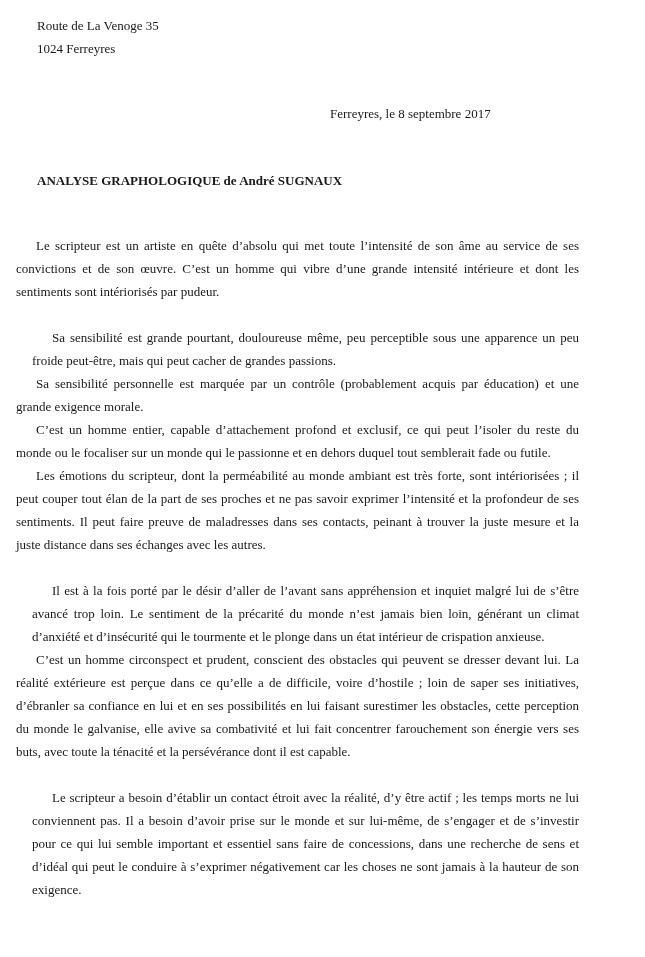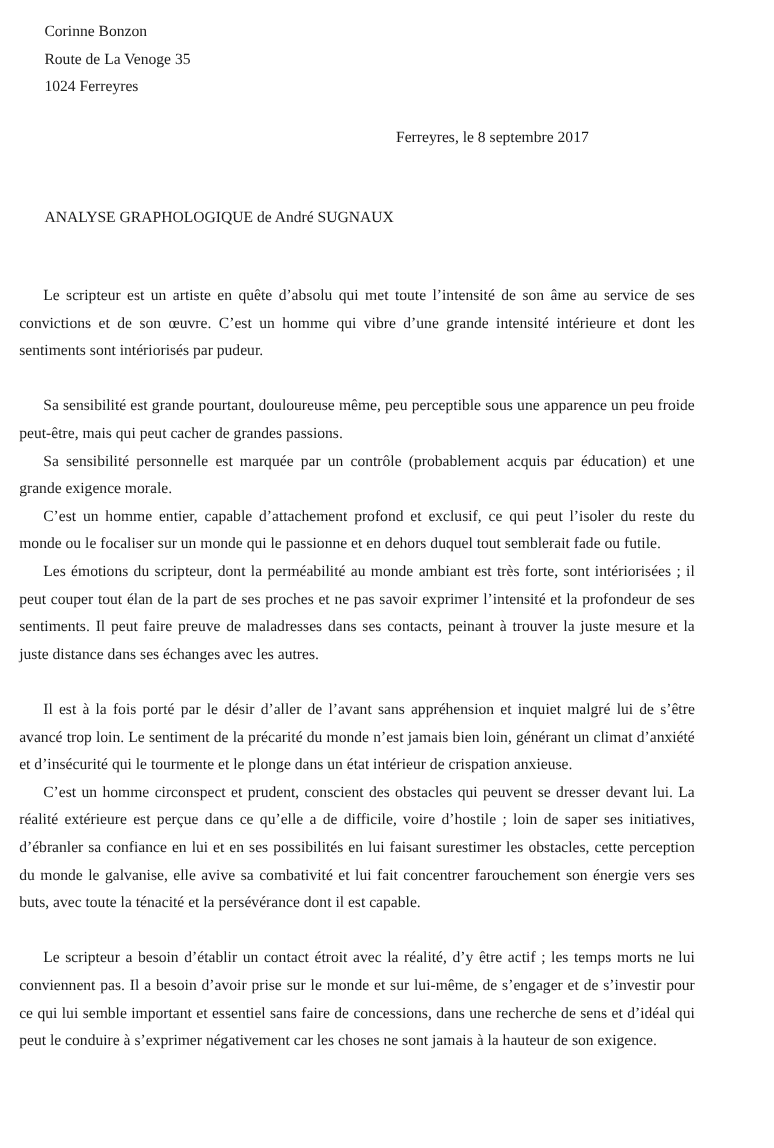--- a/index.html
+++ b/index.html
@@ -36,54 +36,53 @@
       top: 106px;
       text-align: left;
       font-size: 13px;
       white-space: nowrap;
     }
     .title {
       position: absolute;
       left: 37px;
       top: 173px;
       font-size: 13px;
-      font-weight: normal;
+      font-weight: bold;
       white-space: nowrap;
     }
     .body {
       position: absolute;
       left: 16px;
       width: 563px;
       top: 234px;
       font-size: 13px;
       line-height: 23px;
     }
     .body p {
       margin: 0;
       text-indent: 20px;
       text-align: justify;
     }
-    .body p.gap { margin-top: 23px; }
+    .body p.gap { margin-top: 23px; margin-left: 16px; }
     .footer {
       position: absolute;
       left: 14px;
       top: 941px;
       font-size: 10px;
       font-family: "Liberation Sans", sans-serif;
       white-space: nowrap;
       color: #222;
       margin-top: 44px;
     }
   </style>
 </head>
 <body>
 
 <div class="page">
   <div class="sender">
-    <div>Corinne Bonzon</div>
     <div>Route de La Venoge 35</div>
     <div>1024 Ferreyres</div>
   </div>
 
   <div class="date">Ferreyres, le 8 septembre 2017</div>
 
   <div class="title">ANALYSE GRAPHOLOGIQUE de André SUGNAUX</div>
 
   <div class="body">
     <p>Le scripteur est un artiste en quête d’absolu qui met toute l’intensité de son âme au service de ses convictions et de son œuvre. C’est un homme qui vibre d’une grande intensité intérieure et dont les sentiments sont intériorisés par pudeur.</p>

